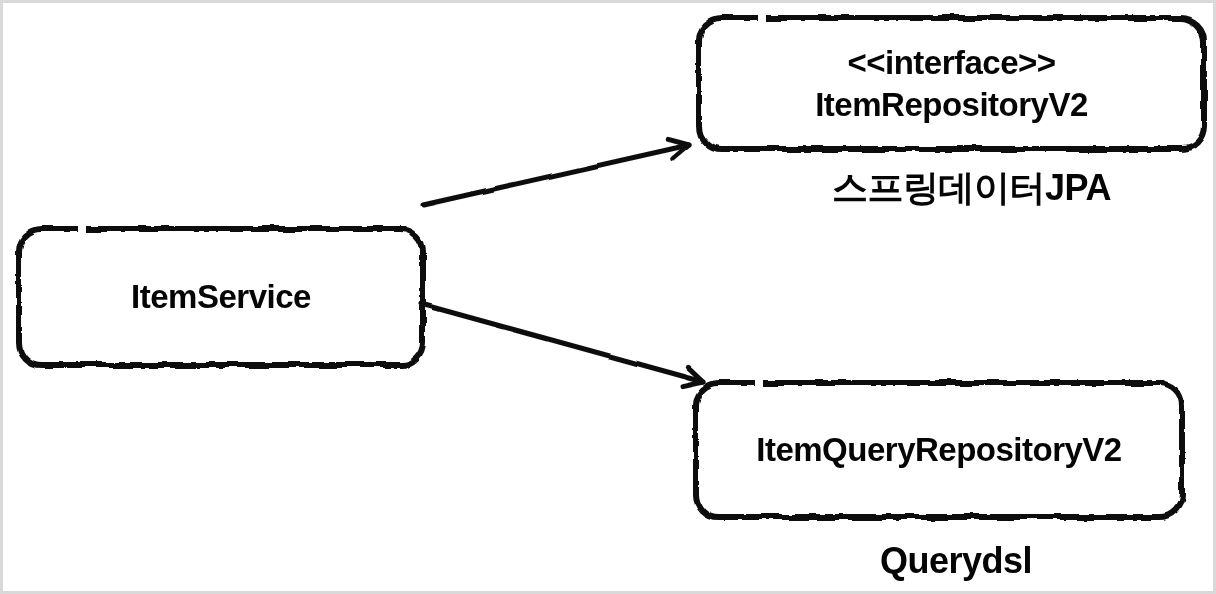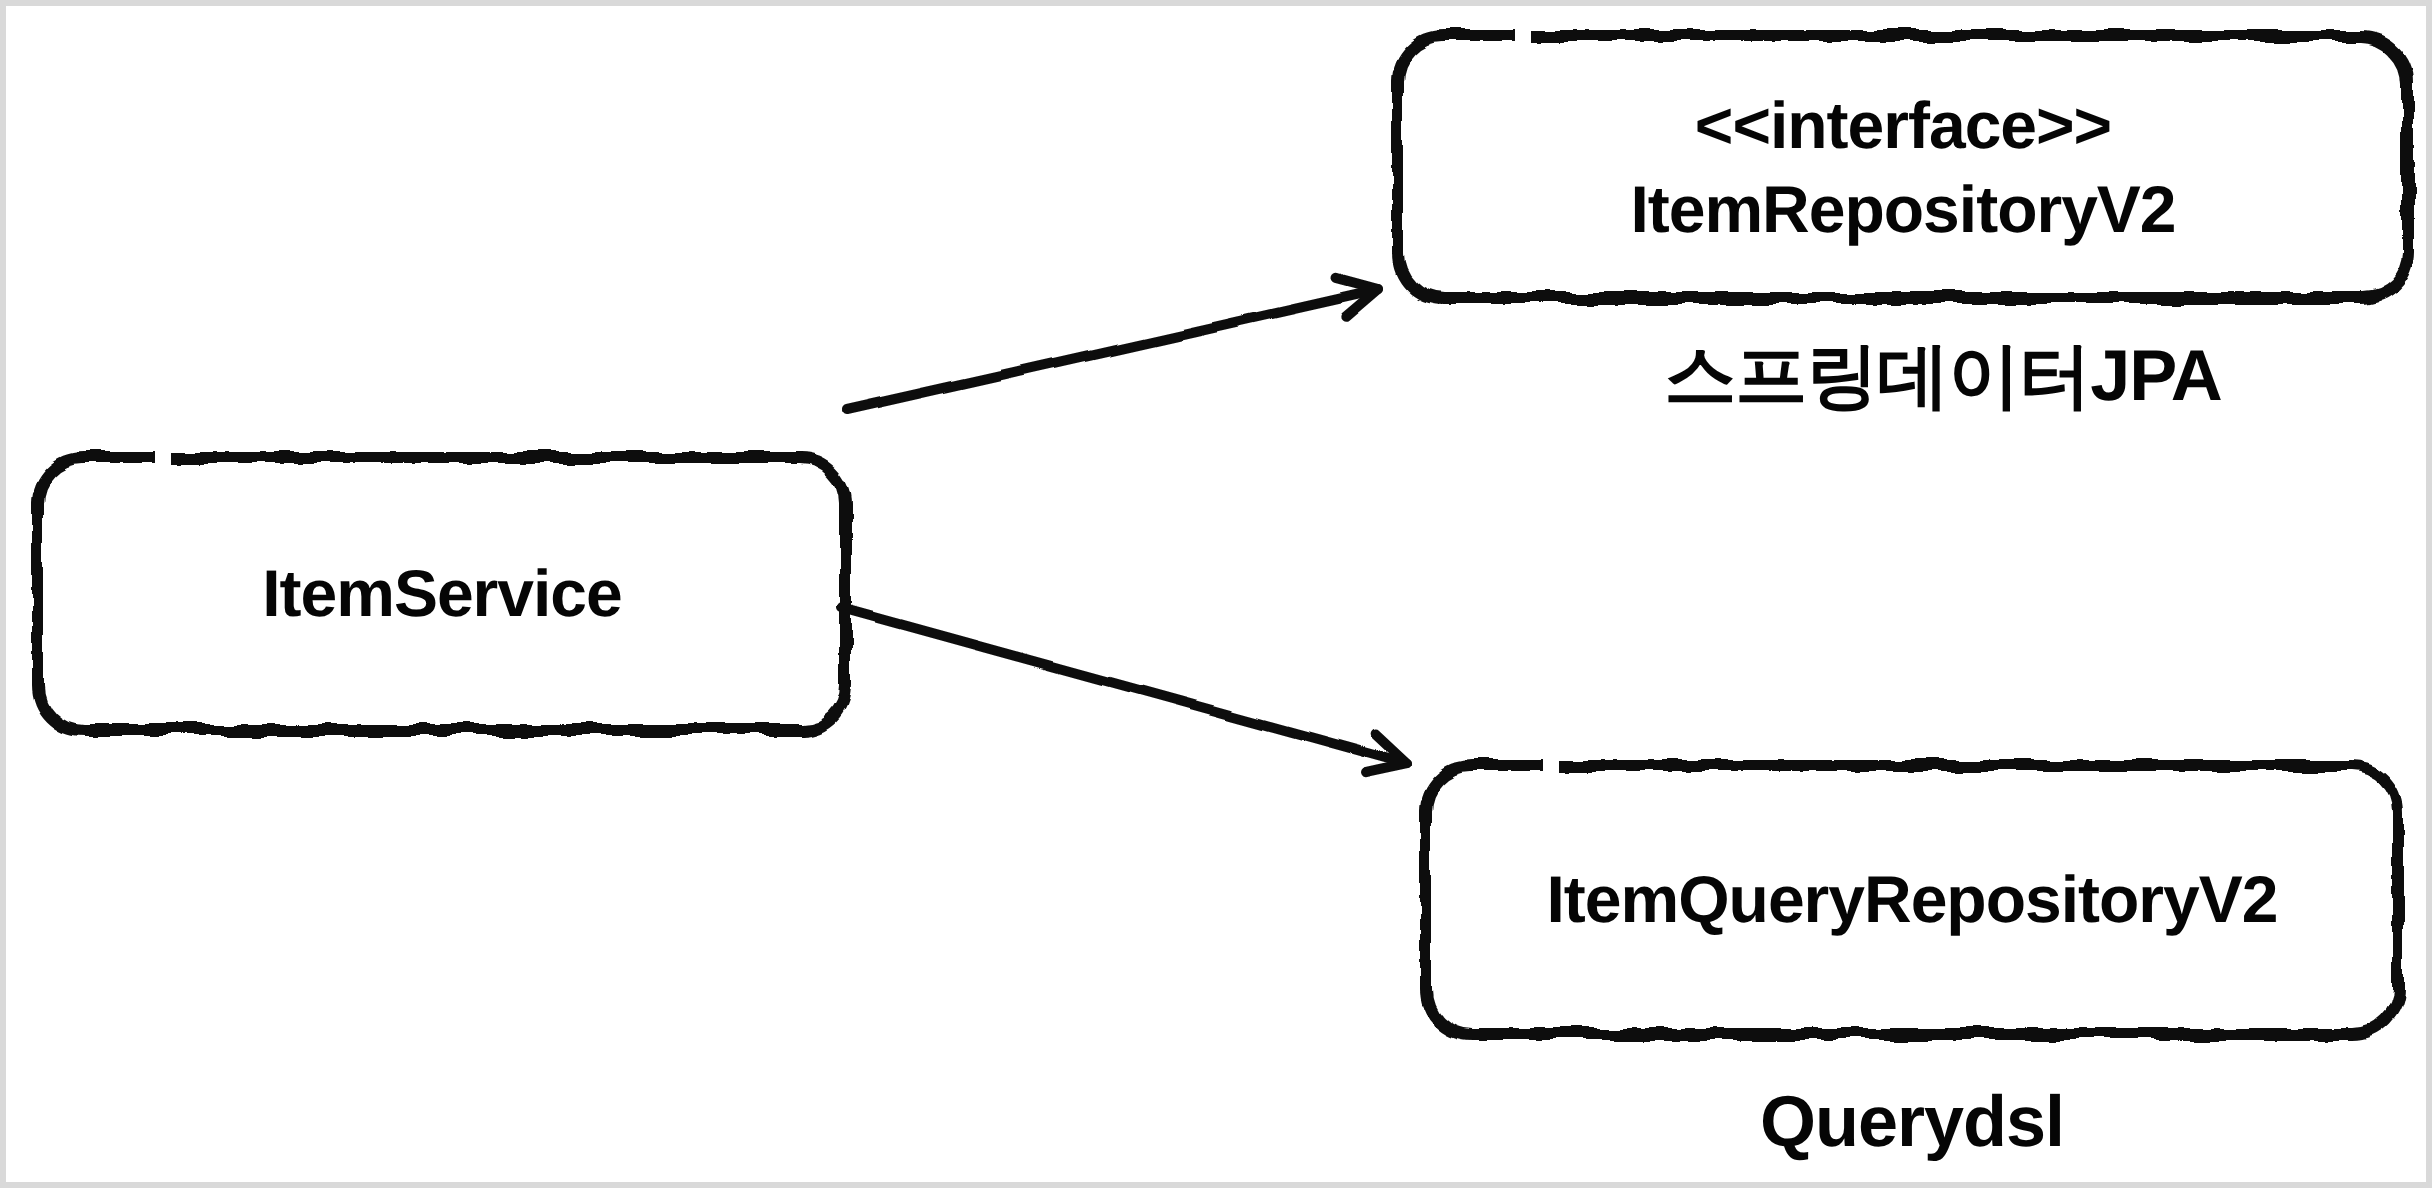--- a/index.html
+++ b/index.html
@@ -67,21 +67,21 @@
   .caption {
     position: absolute;
     text-align: center;
     font-weight: bold;
     font-size: 36px;
     line-height: 44px;
     letter-spacing: -0.5px;
   }
   #node-service   { left: 13px;  top: 175px; width: 410px; height: 142px; margin-top: 48px; }
   #node-repo      { left: 693px; top: 12px;  width: 511px; height: 137px; }
-  #node-query     { left: 707px; top: 377px; width: 492px; height: 140px; }
+  #node-query     { left: 690px; top: 377px; width: 492px; height: 140px; }
   #caption-jpa    { left: 713px; top: 163px; width: 511px; }
   #caption-querydsl { left: 707px; top: 536px; width: 492px; text-align: center; }
 </style>
 </head>
 <body>
 
 <div class="frame">
 
   <svg class="edges-layer" viewBox="0 0 1216 594" xmlns="http://www.w3.org/2000/svg">
     <defs>

